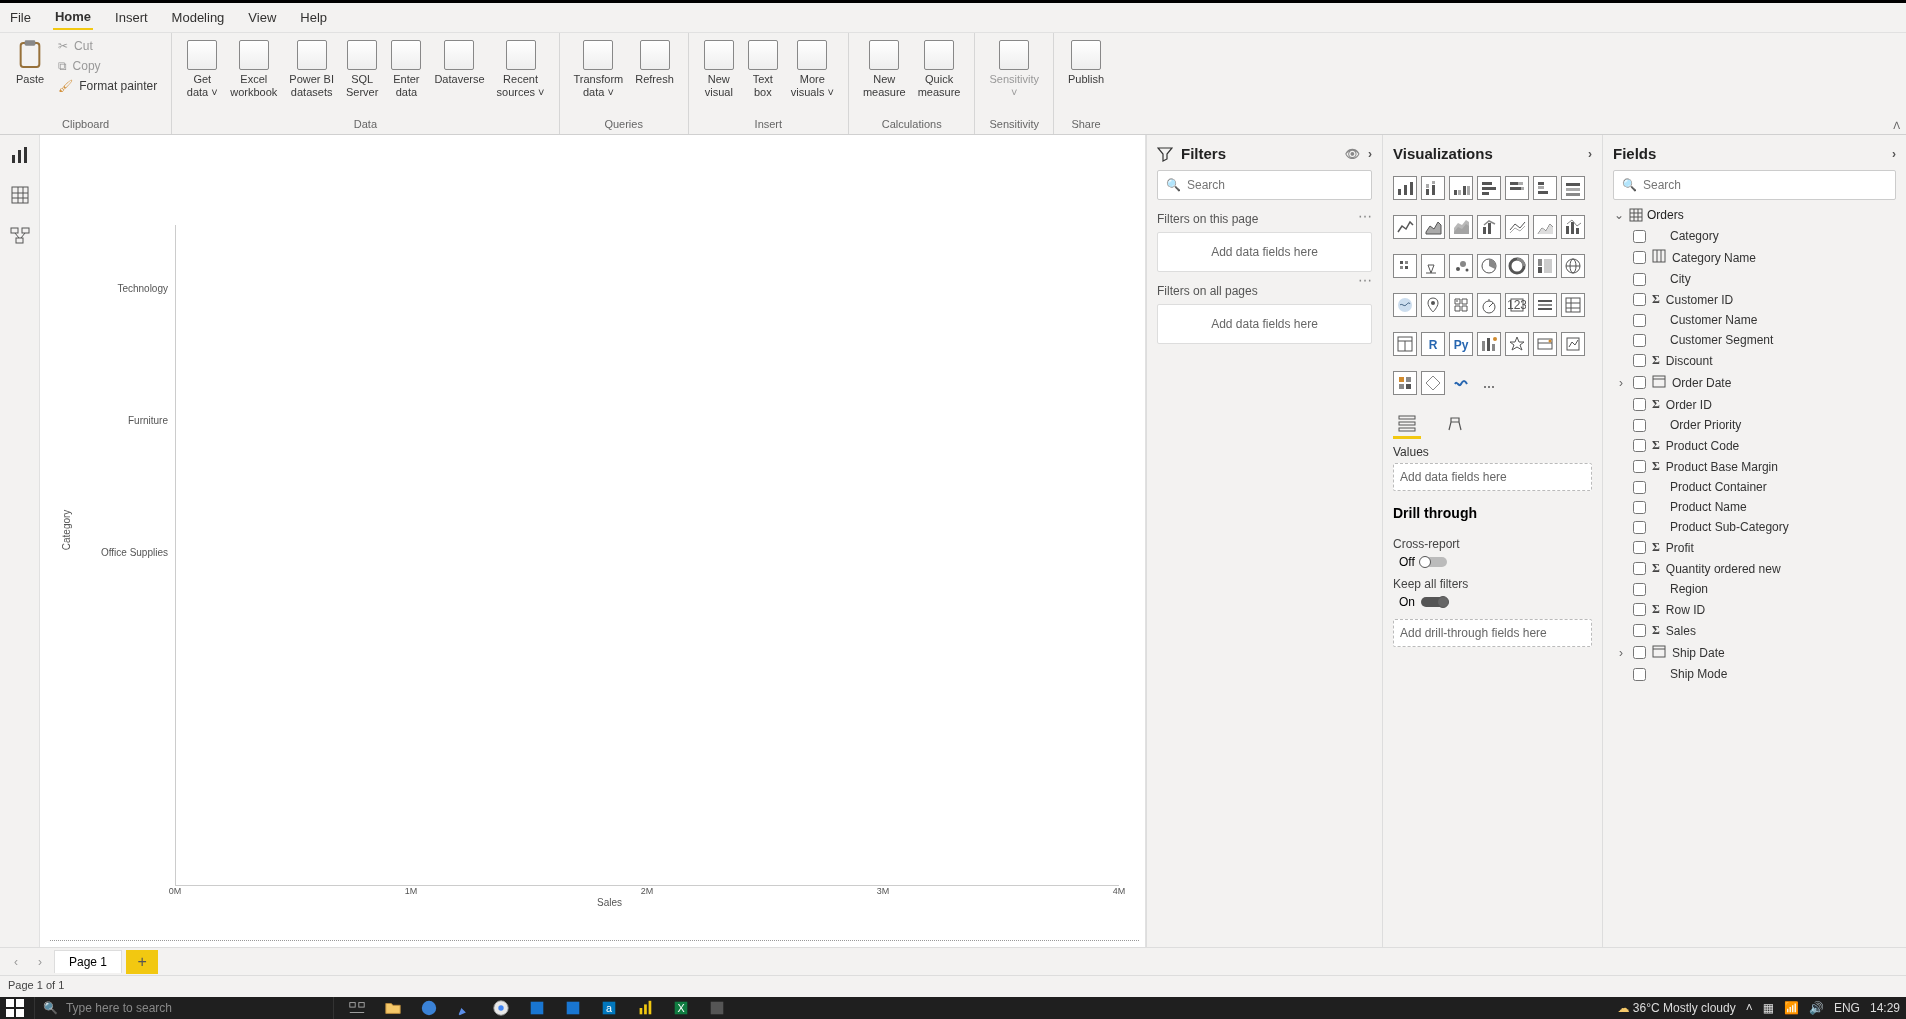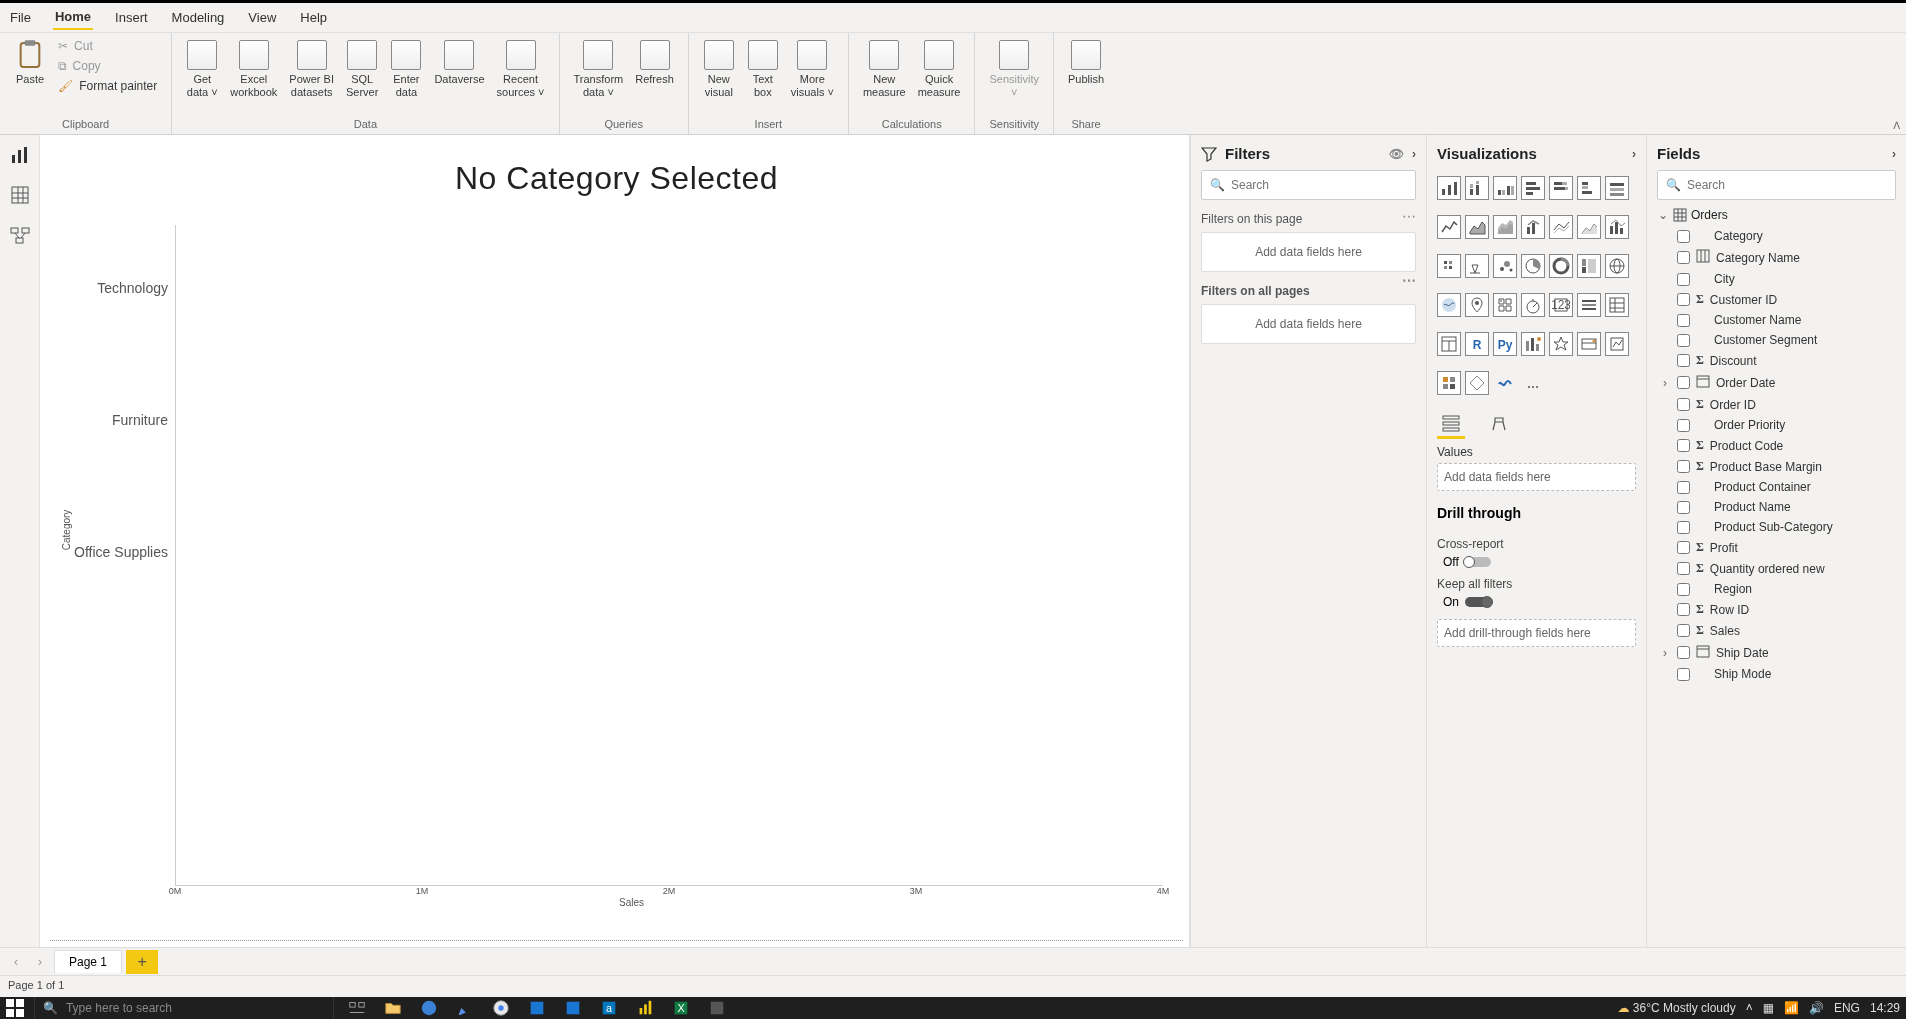--- a/index.html
+++ b/index.html
@@ -30,31 +30,31 @@
 .left-rail { width:40px; background:#f3f2f1; display:flex; flex-direction:column; align-items:center; padding-top:10px; gap:20px; border-right:1px solid #e1e1e1; }
 .rail-icon { width:20px; height:20px; color:#333; cursor:pointer; }
 
 .canvas { flex:1; background:#fff; position:relative; overflow:auto; border-right:1px solid #e1e1e1;}
 .chart-container { position:absolute; left:10px; top:10px; right:6px; bottom:6px; border-bottom:1px dotted #999; }
 .chart-title { text-align:center; font-size:32px; font-weight:400; color:#222; margin-top:15px; letter-spacing:0.5px;}
 .chart-body { position:absolute; left:30px; right:0; top:80px; bottom:36px; }
 .y-axis-title { position:absolute; left:-14px; top:50%; transform:rotate(-90deg) translateX(50%); transform-origin:left center; font-size:10px; color:#555; }
 .bars-area { position:absolute; left:95px; right:20px; top:0; bottom:18px; border-left:1px solid #ccc; border-bottom:1px solid #ccc; }
 .bar-row { position:absolute; left:0; height:86px; display:flex; align-items:center; }
-.bar-label { position:absolute; right:100%; padding-right:8px; font-size:14px; color:#555; white-space:nowrap; }
+.bar-label { position:absolute; right:100%; padding-right:8px; font-size:10px; color:#555; white-space:nowrap; }
 .bar { height:100%; background:#168ef7; }
 .x-ticks { position:absolute; left:95px; right:20px; bottom:0; height:18px;}
 .x-tick { position:absolute; top:0; font-size:9px; color:#555; transform:translateX(-50%); }
 .x-axis-title { position:absolute; left:50%; bottom:-4px; transform:translateX(-50%); font-size:10px; color:#555;}
 
 
 .pane { background:#f3f2f1; border-left:1px solid #ddd; display:flex; flex-direction:column; padding:10px; overflow-y:auto; }
 .filters-pane { width:236px; }
 .viz-pane { width:220px; }
-.fields-pane { width:260px; }
+.fields-pane { width:304px; }
 .pane-header { display:flex; align-items:center; gap:8px; font-size:15px; font-weight:600; color:#222; margin-bottom:8px;}
 .pane-header .grow { flex:1; }
 .search-box { display:flex; align-items:center; gap:6px; border:1px solid #ccc; background:#fff; border-radius:2px; padding:4px 8px; height:30px; }
 .search-box input { border:none; outline:none; flex:1; font-size:12px; }
 .filter-section-title { font-size:12px; color:#555; margin:12px 0 6px;}
 .filter-drop { border:1px solid #ddd; background:#fff; color:#666; font-size:12px; text-align:center; padding:12px 6px; border-radius:2px;}
 .mini-dots { color:#888; font-size:14px; }
 
 
 .viz-grid { display:grid; grid-template-columns:repeat(7,24px); gap:15px 4px; margin-top:6px; }
@@ -295,21 +295,20 @@
           <rect x="1" y="3" width="7" height="5" fill="none" stroke="#555"></rect>
           <rect x="12" y="3" width="7" height="5" fill="none" stroke="#555"></rect>
           <rect x="6" y="13" width="7" height="5" fill="none" stroke="#555"></rect>
           <line x1="5" y1="8" x2="9" y2="13" stroke="#555"></line>
           <line x1="15" y1="8" x2="11" y2="13" stroke="#555"></line>
         </svg></div>
   </div>
 
   <div class="canvas">
     <div class="chart-container">
-      <div class="chart-title">No Category Selected</div>
       <div class="chart-body">
         <div class="y-axis-title">Category</div>
         <div class="bars-area" id="bars-area">
             <div class="bar-row" style="top: 20px;">
               <div class="bar-label">Technology</div>
               <div class="bar" style="width: 87.5%;"></div>
             </div>
             <div class="bar-row" style="top: 152px;">
               <div class="bar-label">Furniture</div>
               <div class="bar" style="width: 78.75%;"></div>
@@ -343,21 +342,21 @@
     </div>
     <div class="search-box">
       <span>🔍</span>
       <input placeholder="Search" style="">
     </div>
     <div style="display:flex;justify-content:space-between;align-items:center;">
       <div class="filter-section-title">Filters on this page</div>
       <span class="mini-dots">⋯</span>
     </div>
     <div class="filter-drop">Add data fields here</div>
-    <div style="display:flex;justify-content:space-between;align-items:flex-start;font-weight:bold;">
+    <div style="display:flex;justify-content:space-between;align-items:flex-start;">
       <div class="filter-section-title">Filters on all pages</div>
       <span class="mini-dots">⋯</span>
     </div>
     <div class="filter-drop">Add data fields here</div>
   </div>
 
   <div class="pane viz-pane">
     <div class="pane-header">
       <span style="font-size:15px;font-weight:600;">Visualizations</span>
       <div class="grow"></div>

